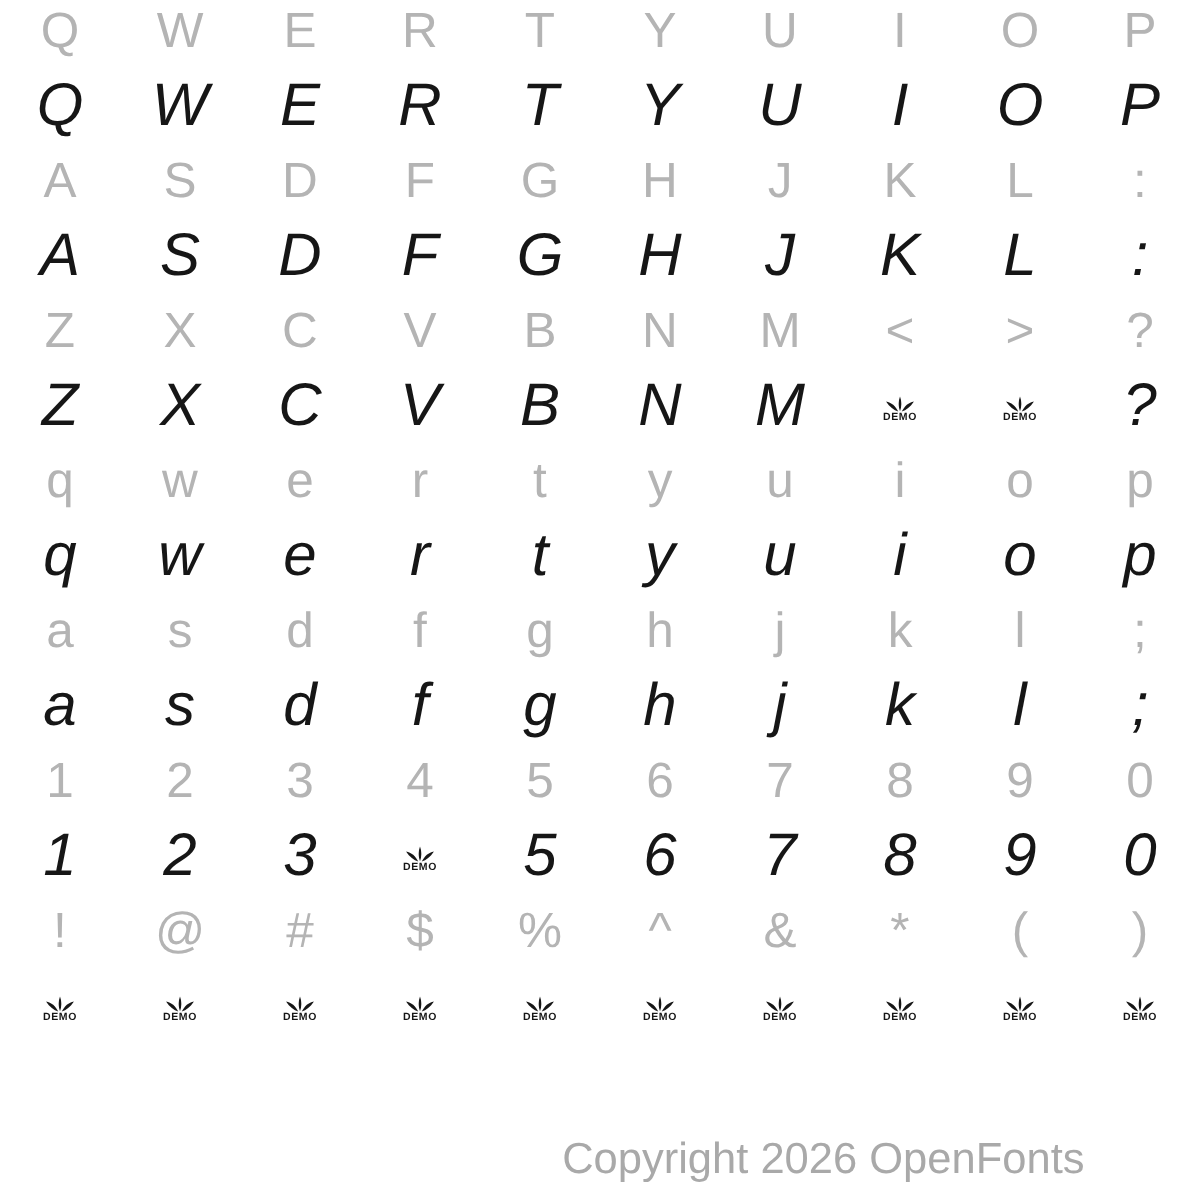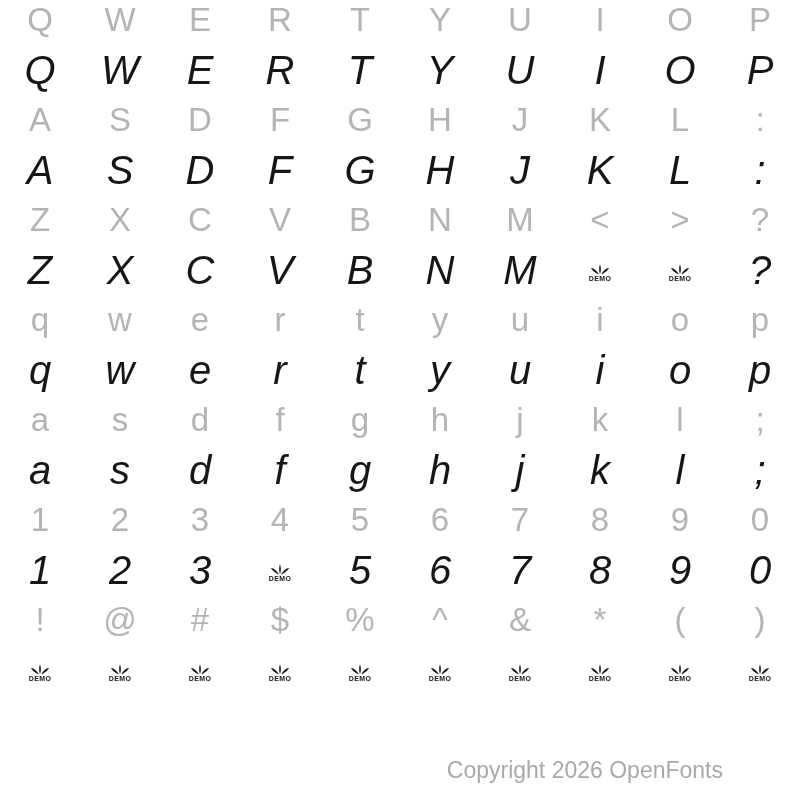--- a/index.html
+++ b/index.html
@@ -70,21 +70,21 @@
     font-weight: 700;
     letter-spacing: 0.4px;
     color: var(--c-spec, #161616);
     margin-top: 0px;
     font-family: "Liberation Sans", sans-serif;
   }
   .copyright {
     position: absolute;
     top: 757px;
     right: 77px;
-    font-size: 23px;
+    font-size: 29px;
     font-weight: 400;
     color: var(--c-footer, #a9a9a9);
     font-family: "Liberation Sans", sans-serif;
   }
 </style>
 </head>
 <body>
 
 <div class="page">
   <div class="grid">

